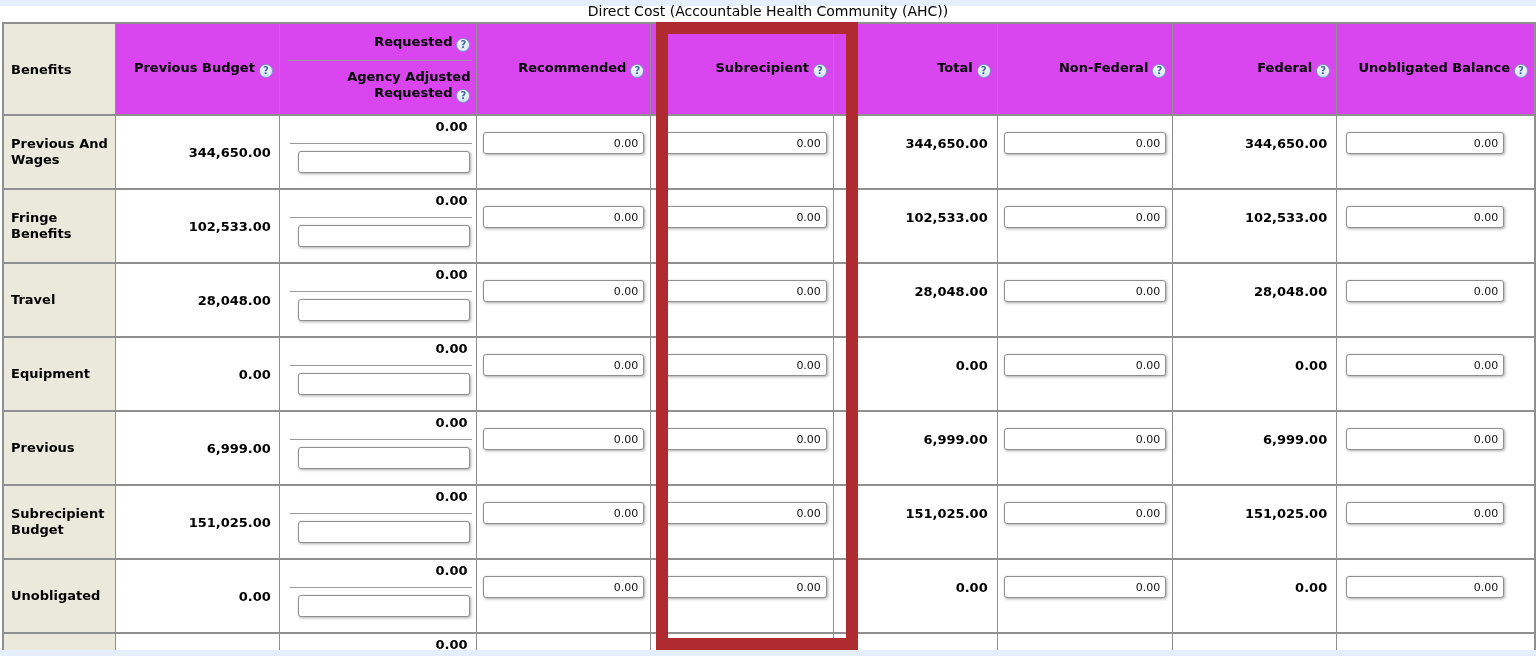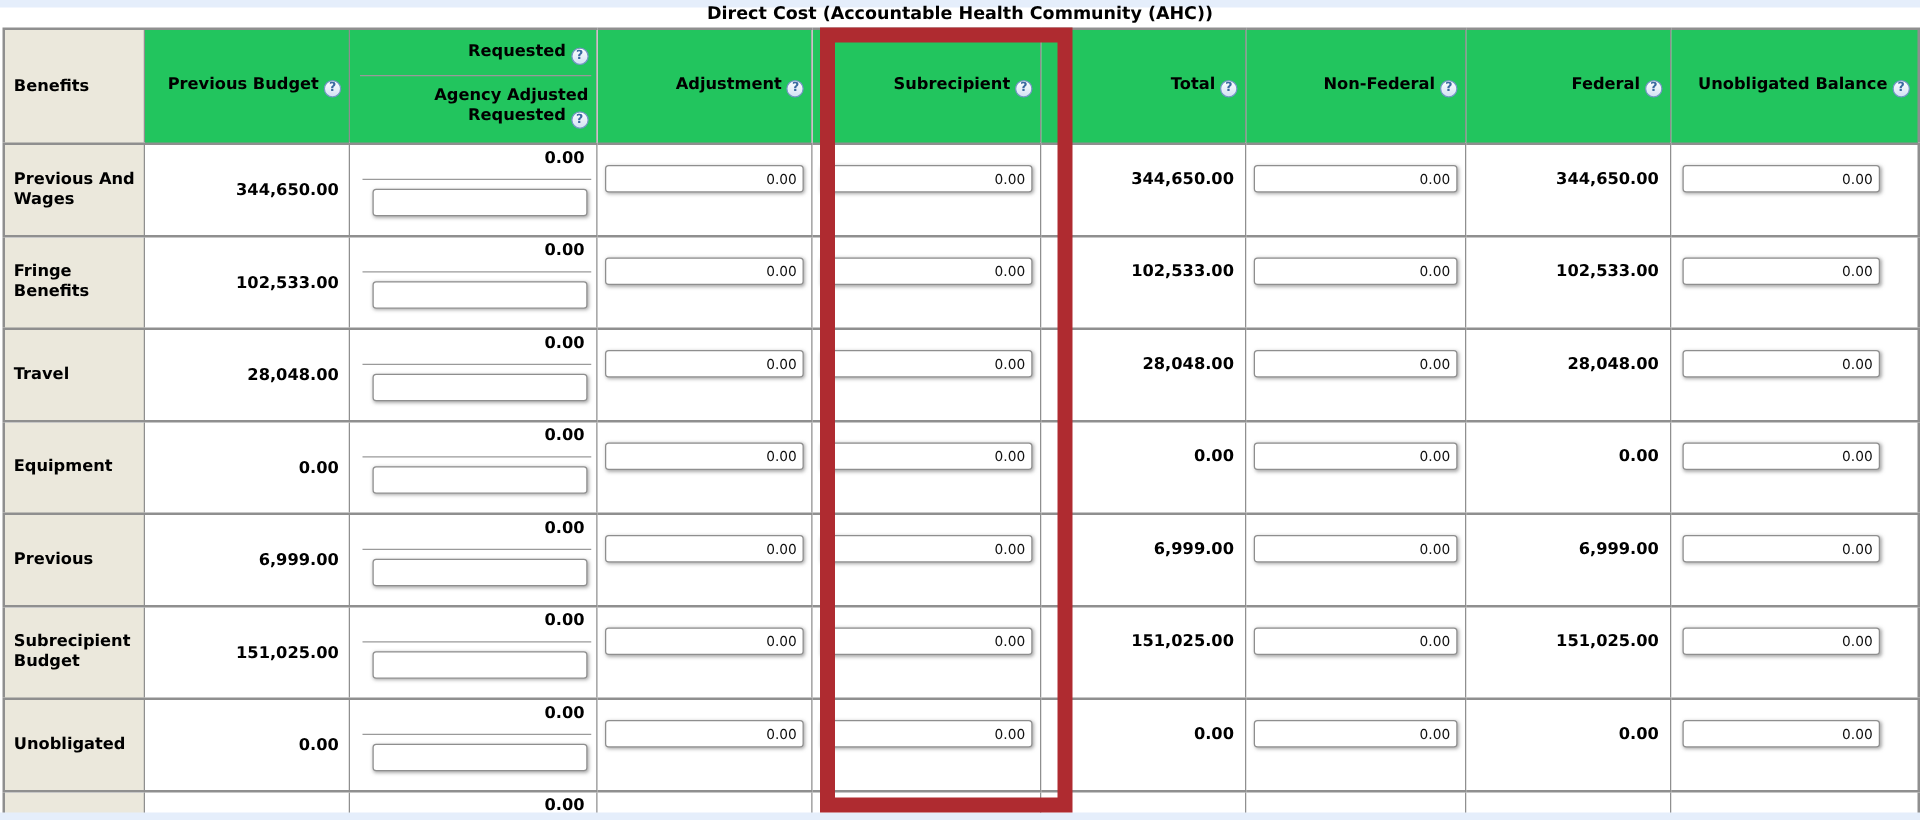--- a/index.html
+++ b/index.html
@@ -9,34 +9,34 @@
     background:#ffffff;
     font-family:"DejaVu Sans","Liberation Sans",sans-serif;
     color:#000;
   }
   .strip { position:absolute; left:0; width:1536px; height:6px; background:#e5eefb; }
   #strip-top { top:0; }
   #strip-bottom { top:650px; z-index:6; }
 
   #title {
     position:absolute; top:3px; left:0; width:1536px;
-    text-align:center; font-size:14px; font-weight:bold;
+    text-align:center; font-size:14px; font-weight:normal;
   }
 
   table#budget {
     position:absolute; left:2px; top:22px;
     border-collapse:collapse; table-layout:fixed;
     background:#fff; border:2px solid #8f8f8f;
   }
   th, td { border:1px solid #8f8f8f; border-top-width:2px; border-bottom-width:2px; overflow:hidden; }
   thead tr { height:92px; }
   tbody tr { height:74px; }
 
   th {
-    background:#22c55e; font-size:13px; font-weight:bold;
+    background:#d946ef; font-size:13px; font-weight:bold;
     text-align:right; padding:0 6px; vertical-align:middle;
   }
   th.cat-h { background:#ebe8dc; text-align:left; padding-left:7px; }
   th.req-h { padding:0; vertical-align:top; }
   .req-top  { text-align:right; padding:10px 6px 0 0; font-weight:bold; font-size:13px; }
   .req-line { border-top:1px solid #9a9a9a; margin:8px 4px 0 8px; }
   .req-bottom { text-align:right; padding:8px 6px 0 0; font-weight:bold; font-size:13px;
                 width:176px; margin-left:auto; line-height:1.25; }
 
   td { font-size:13px; vertical-align:top; background:#fff; }
@@ -99,21 +99,21 @@
   </colgroup>
   <thead>
     <tr>
       <th class="cat-h"><span>Benefits</span></th>
       <th><span>Previous Budget</span><span class="qicon">?</span></th>
       <th class="req-h">
         <div class="req-top"><span>Requested</span><span class="qicon">?</span></div>
         <div class="req-line"></div>
         <div class="req-bottom"><span>Agency Adjusted Requested</span><span class="qicon">?</span></div>
       </th>
-      <th><span>Adjustment</span><span class="qicon">?</span></th>
+      <th><span>Recommended</span><span class="qicon">?</span></th>
       <th><span>Subrecipient</span><span class="qicon">?</span></th>
       <th><span>Total</span><span class="qicon">?</span></th>
       <th><span>Non-Federal</span><span class="qicon">?</span></th>
       <th><span>Federal</span><span class="qicon">?</span></th>
       <th><span>Unobligated Balance</span><span class="qicon">?</span></th>
     </tr>
   </thead>
   <tbody>
 
     <tr>

